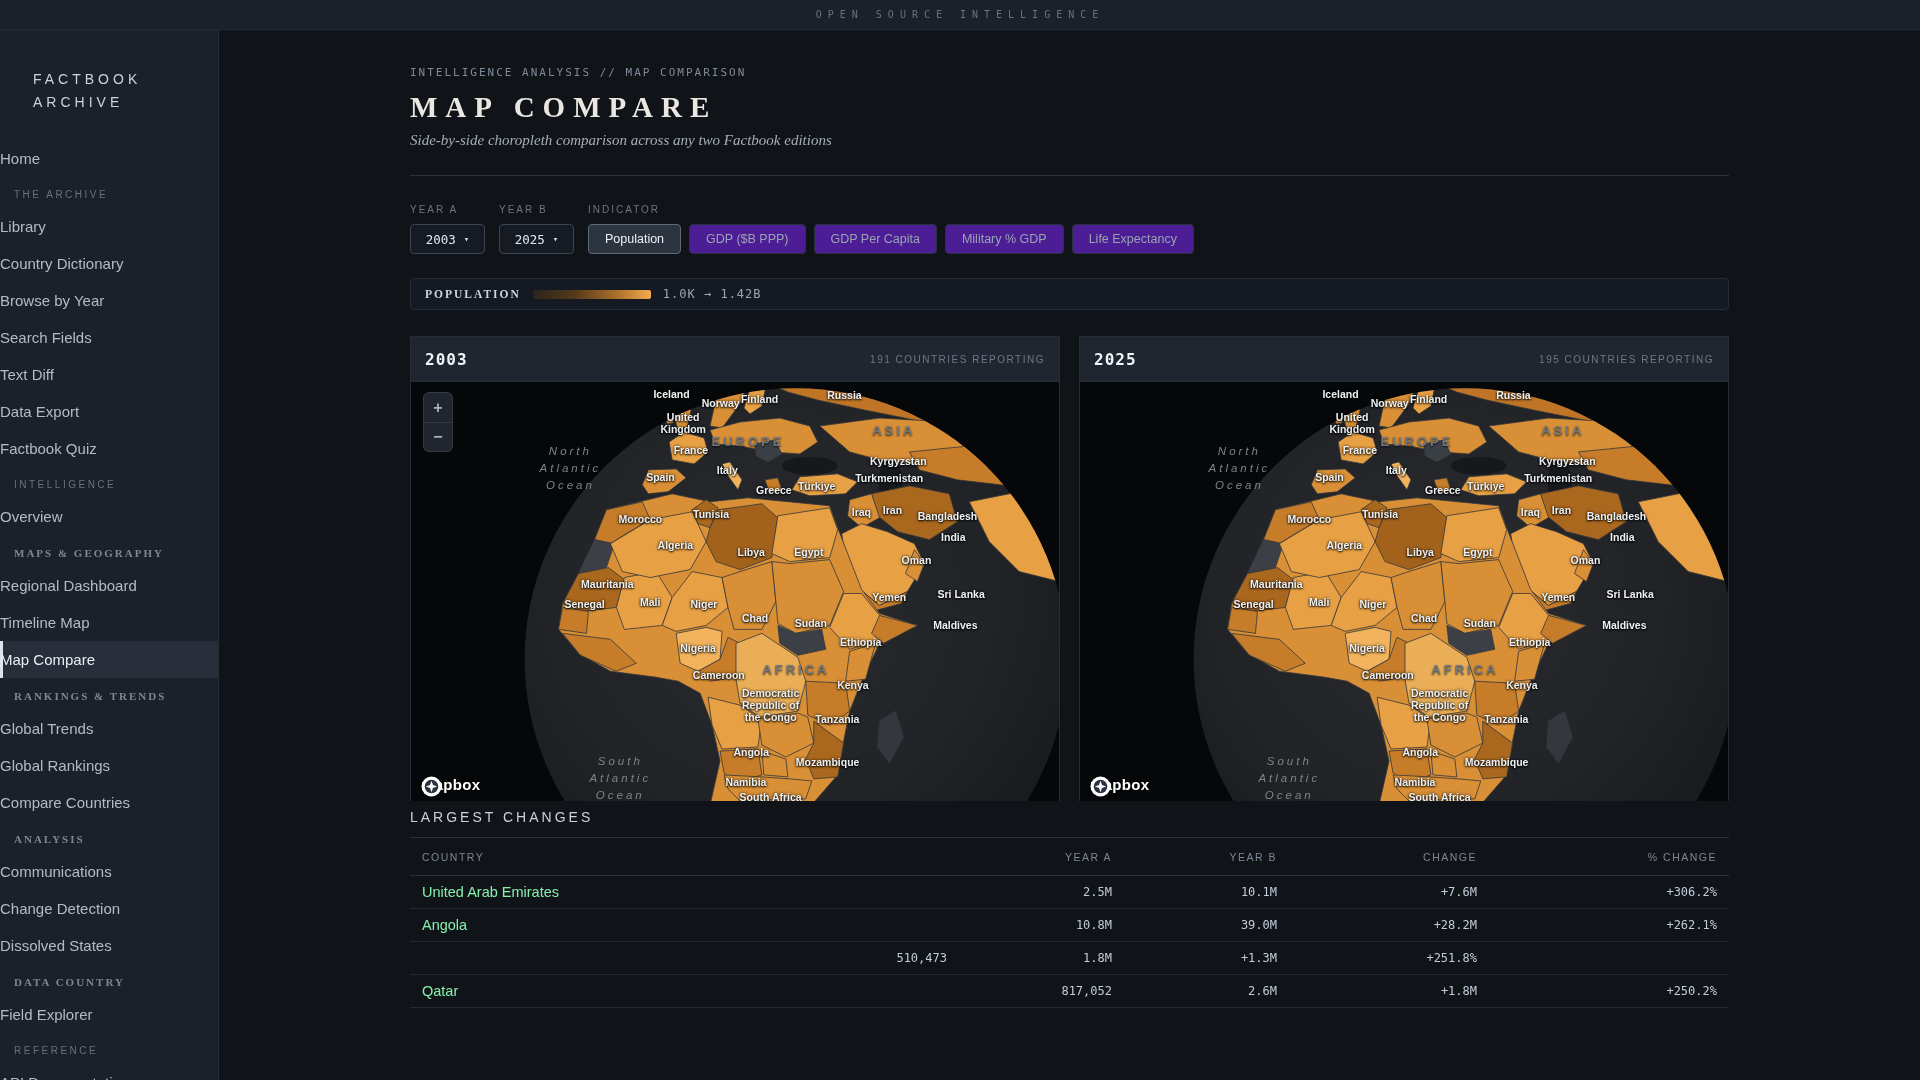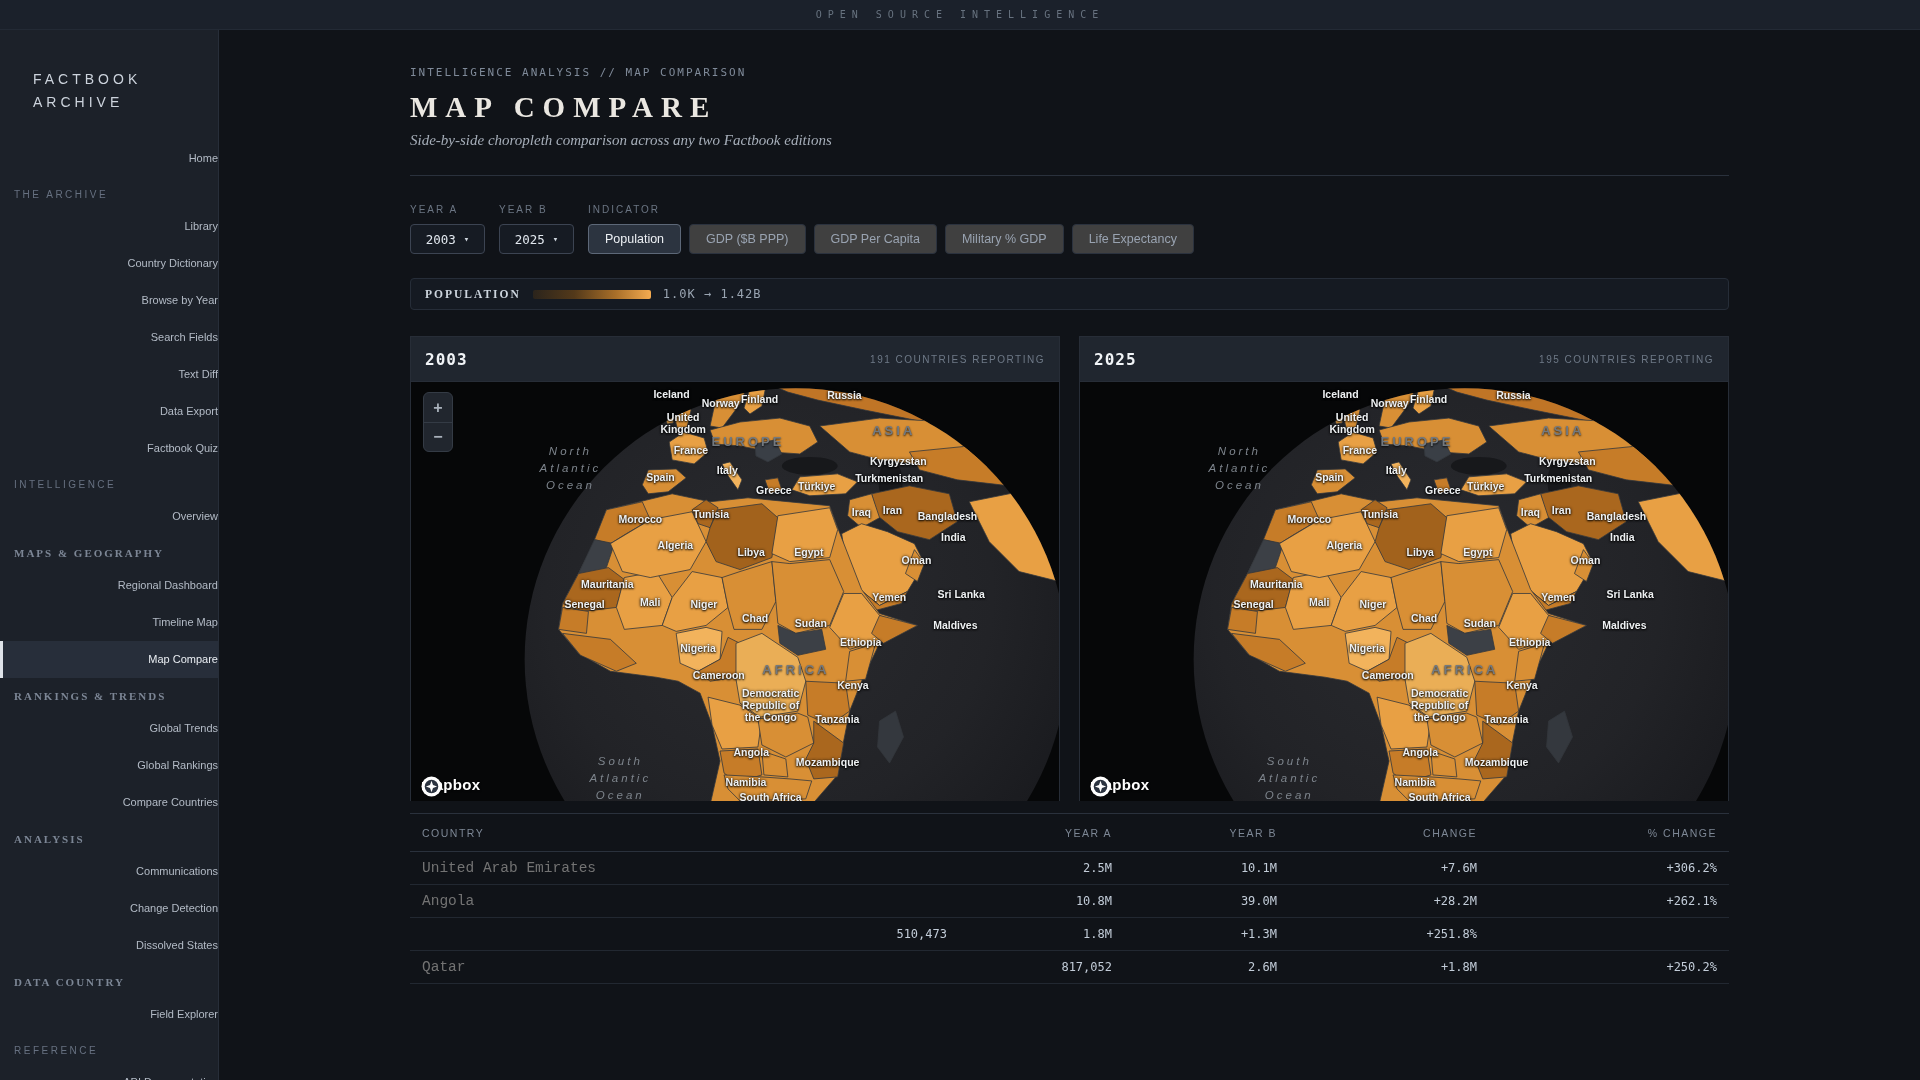--- a/index.html
+++ b/index.html
@@ -9,21 +9,21 @@
   
   .topbar { position:absolute; top:0; left:0; right:0; height:30px; background:#1b212b;
             border-bottom:1px solid #232a35; display:flex; align-items:center; justify-content:center; }
   .topbar-title { color:#67727f; font-family:"DejaVu Sans Mono",monospace; font-size:10px; letter-spacing:6px; }
 
   
   .sidebar { position:absolute; top:30px; left:0; width:219px; bottom:0; background:#1c2129;
              border-right:1px solid #272e39; overflow:hidden; }
   .brand { padding:38px 0 0 33px; color:#ccd3dc; font-size:14px; letter-spacing:4px; line-height:23px; }
   .nav { margin-top:26px; }
-  .nav-item { height:37px; line-height:37px; padding-left:20px; color:#b3bbc6; font-size:11px; cursor:pointer; white-space:nowrap;text-align:right; }
+  .nav-item { height:37px; line-height:37px; color:#b3bbc6; font-size:15px; cursor:pointer; white-space:nowrap; }
   .nav-item.active { background:#272e3a; color:#e9edf2; box-shadow:inset 3px 0 0 #dfe3e9; }
   .nav-item.link { text-decoration:underline; text-underline-offset:3px; }
   .nav-header { margin:12px 0 8px; padding-left:14px; font-size:10px; letter-spacing:2.5px; color:#677181; white-space:nowrap; }
   .nav-header.serif { font-family:"Liberation Serif",serif; font-weight:bold; color:#7c8695; letter-spacing:2px; font-size:11px; }
 
   
   .main { position:absolute; left:219px; top:30px; right:0; bottom:0; overflow:hidden; background:#101318; }
   .content { width:1319px; margin-left:191px; }
   .breadcrumb { margin-top:36px; font-family:"DejaVu Sans Mono",monospace; font-size:11px; letter-spacing:2px; color:#7f8a99; }
   .page-title { margin-top:12px; font-family:"Liberation Serif",serif; font-weight:600; font-size:29px;
@@ -33,21 +33,21 @@
 
   
   .controls { display:flex; gap:14px; margin-top:28px; align-items:flex-end; }
   .ctl-group { display:flex; flex-direction:column; }
   .ctl-label { font-size:10px; letter-spacing:2px; color:#6b7583; margin-bottom:9px; }
   .select { width:75px; height:30px; background:#161b23; border:1px solid #3c4452; border-radius:4px;
             color:#e2e8ef; font-family:"DejaVu Sans Mono",monospace; font-size:12.5px;
             display:flex; align-items:center; justify-content:center; gap:8px; cursor:pointer; }
   .select .chev { font-size:9px; color:#cfd6de; }
   .chips { display:flex; gap:8px; }
-  .chip { height:30px; padding:0 16px; background:#404040; border:1px solid #2b323e; border-radius:4px;
+  .chip { height:30px; padding:0 16px; background:#4c1d95; border:1px solid #2b323e; border-radius:4px;
           color:#99a3b1; font-size:12.5px; display:flex; align-items:center; cursor:pointer; white-space:nowrap; }
   .chip.selected { background:#2c3440; border-color:#5d6878; color:#edf0f4; }
 
   
   .legend { margin-top:24px; height:32px; background:#151a22; border:1px solid #262d38; border-radius:4px;
             display:flex; align-items:center; padding:0 14px; gap:12px; }
   .legend-label { font-family:"Liberation Serif",serif; font-weight:bold; letter-spacing:2px; font-size:11.5px; color:#ccd4dd; }
   .legend-bar { width:118px; height:9px; border-radius:2px;
                 background:linear-gradient(90deg,#2b241c 0%,#53391a 35%,#a96f29 70%,#f4ab50 100%); }
   .legend-range { font-family:"DejaVu Sans Mono",monospace; font-size:12px; color:#9aa5b2; letter-spacing:1px; }
@@ -81,21 +81,21 @@
                  text-shadow:0 1px 2px rgba(0,0,0,.6); }
 
   
   .sec-index { margin-top:42px; font-family:"DejaVu Sans Mono",monospace; font-size:11px; color:#6a7482; }
   .sec-title { margin-top:8px; font-size:14px; letter-spacing:3px; color:#c9d1da; }
   .table { margin-top:12px; border-top:1px solid #2a313c; }
   .trow { display:grid; grid-template-columns:1fr 165px 165px 200px 240px; height:33px; align-items:center;
           border-bottom:1px solid #222831; padding:0 12px; }
   .trow.thead { height:38px; border-bottom:1px solid #2a313c; }
   .th { font-size:10.5px; letter-spacing:1.5px; color:#7d8795; }
-  .td-country { font-family:Liberation Mono, monospace; font-size:14.5px; color:#737373; }
+  .td-country { font-family:Liberation Sans, sans-serif; font-size:14.5px; color:#86efac; }
   .td-num { font-family:"DejaVu Sans Mono",monospace; font-size:12px; color:#c2ccd8; text-align:right; }
   .th.r { text-align:right; }
 </style>
 </head>
 <body>
 
 <div class="topbar">
   <span class="topbar-title">OPEN SOURCE INTELLIGENCE</span>
 </div>
 
@@ -646,20 +646,21 @@
             <div class="c-label" style="left: 51.7%; top: 95.5%;">
               <div>Namibia</div>
             </div>
             <div class="c-label" style="left: 55.5%; top: 99%;">
               <div>South Africa</div>
             </div>
           </div>
   </div>
       </div>
 
+    <div class="sec-title">LARGEST CHANGES</div>
     <div class="table">
         <div class="trow thead">
           <div class="th">COUNTRY</div>
           <div class="th r">YEAR A</div>
           <div class="th r">YEAR B</div>
           <div class="th r">CHANGE</div>
           <div class="th r">% CHANGE</div>
         </div>
         <div class="trow">
           <div class="td-country">United Arab Emirates</div>

